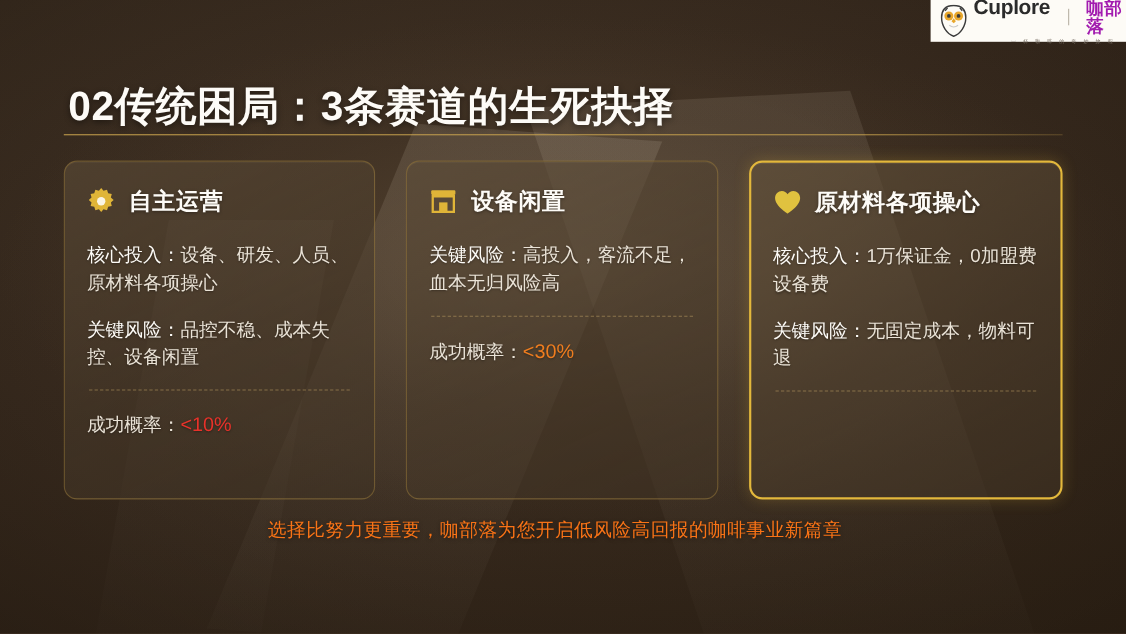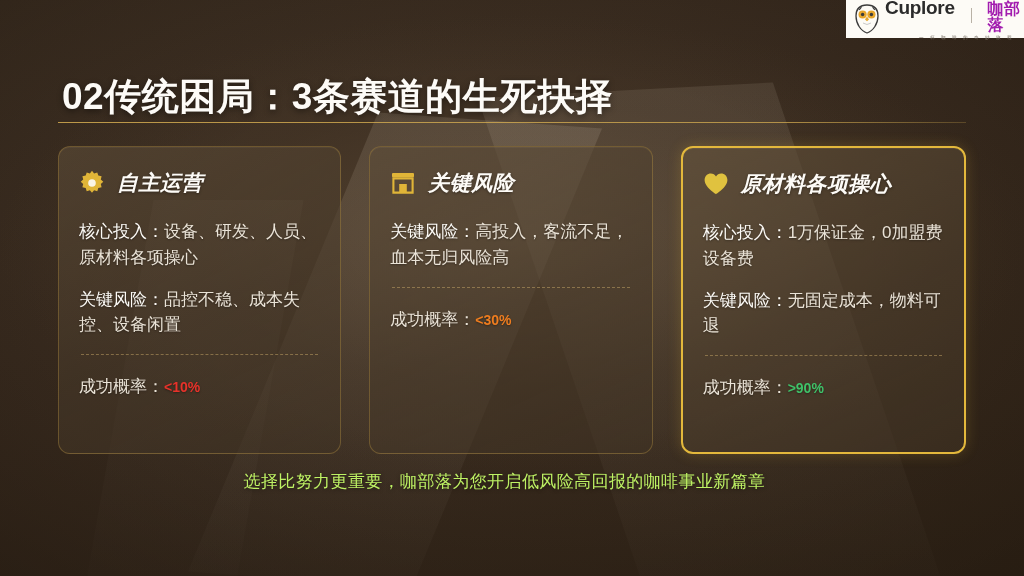--- a/index.html
+++ b/index.html
@@ -74,35 +74,35 @@
     box-shadow:inset 0 1px 0 rgba(255,240,210,.05);
   }
   .card.highlight{
     border:2px solid #e3b83c;
     background:linear-gradient(155deg, rgba(100,83,60,.60) 0%, rgba(78,63,45,.55) 55%, rgba(68,54,38,.50) 100%);
     box-shadow:0 0 14px rgba(227,184,60,.22), inset 0 1px 0 rgba(255,240,210,.07);
   }
   .card-head{ display:flex; align-items:center; gap:12px; margin-bottom:22px; }
   .card-ico{ width:26px; height:26px; flex:0 0 26px; display:block; }
   .card-title{ font-size:21px; font-weight:bold; color:#fdfbf7; letter-spacing:.5px;
-    text-shadow:0 1px 3px rgba(0,0,0,.4);font-style:italic; }
+    text-shadow:0 1px 3px rgba(0,0,0,.4); }
 
   .row{ font-size:17px; color:#eae3d7; line-height:1.52; margin-bottom:16px;
     text-shadow:0 1px 2px rgba(0,0,0,.35); }
   .row .lbl{ font-weight:normal; color:#fdfbf7; }
 
   .dash{ height:0; border-top:1px dashed rgba(200,168,104,.5); margin:4px 2px 20px 2px; }
 
   .prob{ font-size:17px; color:#eae3d7; text-shadow:0 1px 2px rgba(0,0,0,.35); }
-  .prob .val{ font-weight:bold; font-size:14px;margin-top:35px; }
+  .prob .val{ font-weight:normal; font-size:18px;margin-top:35px; }
 
   
   #footer{
     position:absolute; left:0; right:15px; top:470px; text-align:center; z-index:10;
-    font-size:17px; color:#bef264; letter-spacing:.4px;
+    font-size:17px; color:#f97316; letter-spacing:.4px;
     text-shadow:0 1px 4px rgba(0,0,0,.45);
   }
 </style>
 </head>
 <body>
 
 <div id="stage">
   <div class="road road-a"></div>
   <div class="road road-b"></div>
   <div class="road road-c"></div>
@@ -155,21 +155,21 @@
     </div>
   </div>
 
   <div class="card">
     <div class="card-head">
       <svg class="card-ico" viewBox="0 0 26 26">
         <rect x="2" y="3" width="22" height="4.2" rx="1" fill="#e0b538"></rect>
         <path d="M3.4 8.4 h19.2 v14.2 h-19.2 Z" fill="none" stroke="#e0b538" stroke-width="2.1"></path>
         <rect x="9.2" y="14" width="7.6" height="8.6" fill="#e0b538"></rect>
       </svg>
-      <span class="card-title">关键风险</span>
+      <span class="card-title">设备闲置</span>
     </div>
     <div class="row">
       <span class="lbl">关键风险：</span><span>高投入，客流不足，血本无归风险高</span>
     </div>
     <div class="dash"></div>
     <div class="prob">
       <span>成功概率：</span><span class="val" style="color: rgb(239, 125, 31);">&lt;30%</span>
     </div>
   </div>
 
@@ -180,20 +180,17 @@
       </svg>
       <span class="card-title">原材料各项操心</span>
     </div>
     <div class="row">
       <span class="lbl">核心投入：</span><span>1万保证金，0加盟费设备费</span>
     </div>
     <div class="row">
       <span class="lbl">关键风险：</span><span>无固定成本，物料可退</span>
     </div>
     <div class="dash"></div>
-    <div class="prob">
-      <span>成功概率：</span><span class="val" style="color: rgb(63, 193, 105);">&gt;90%</span>
-    </div>
   </div>
 
 </div>
 
 <div id="footer">选择比努力更重要，咖部落为您开启低风险高回报的咖啡事业新篇章</div>
 
 </body></html>

